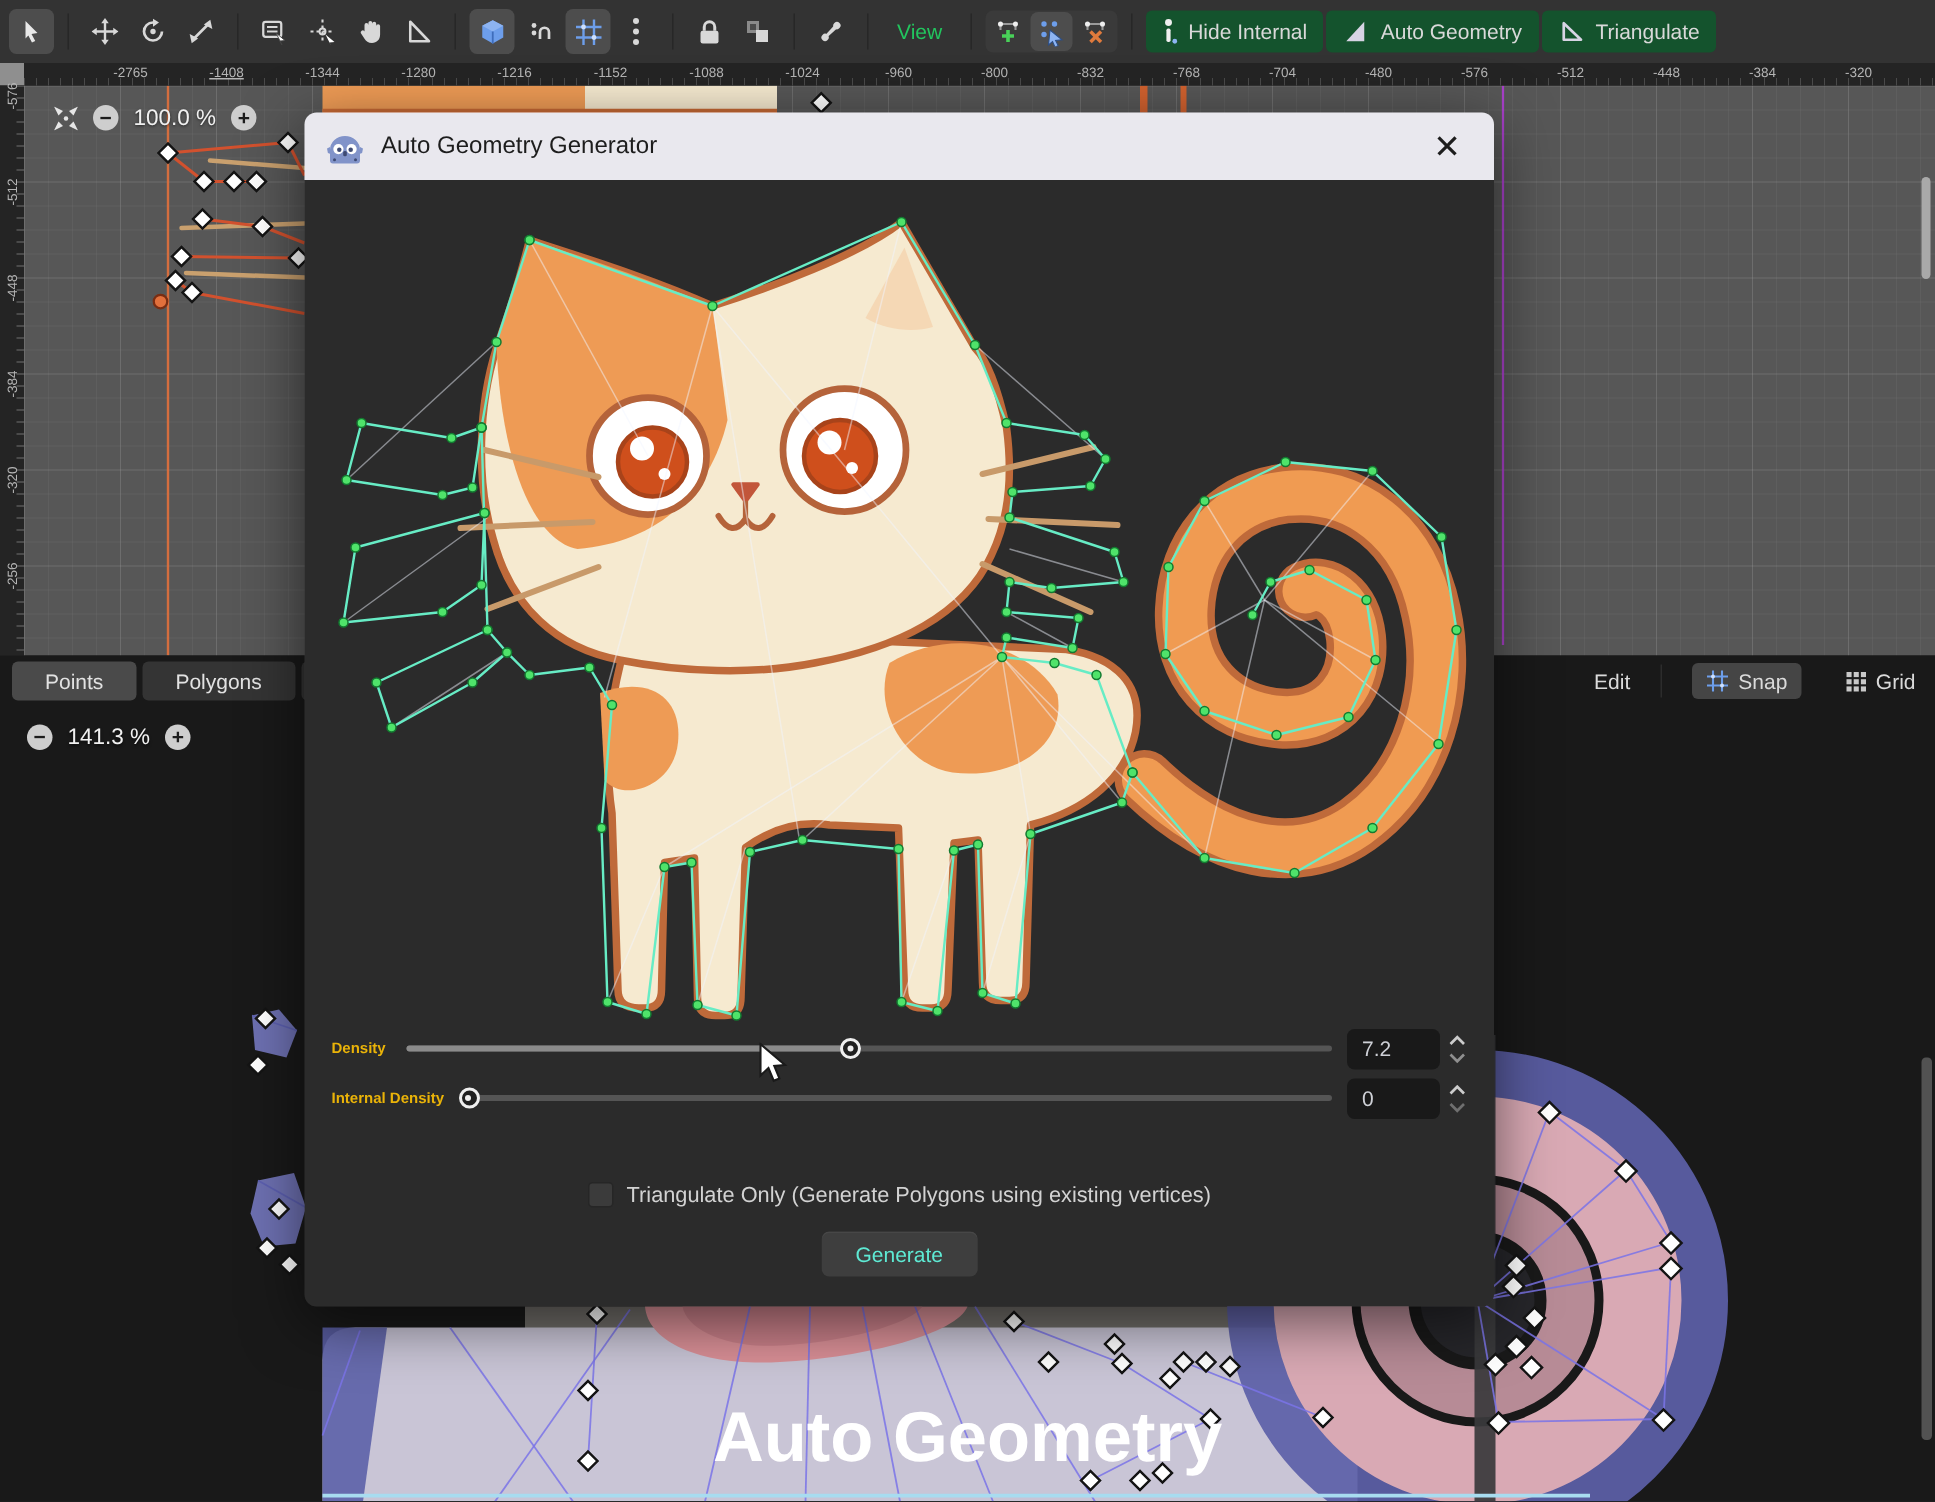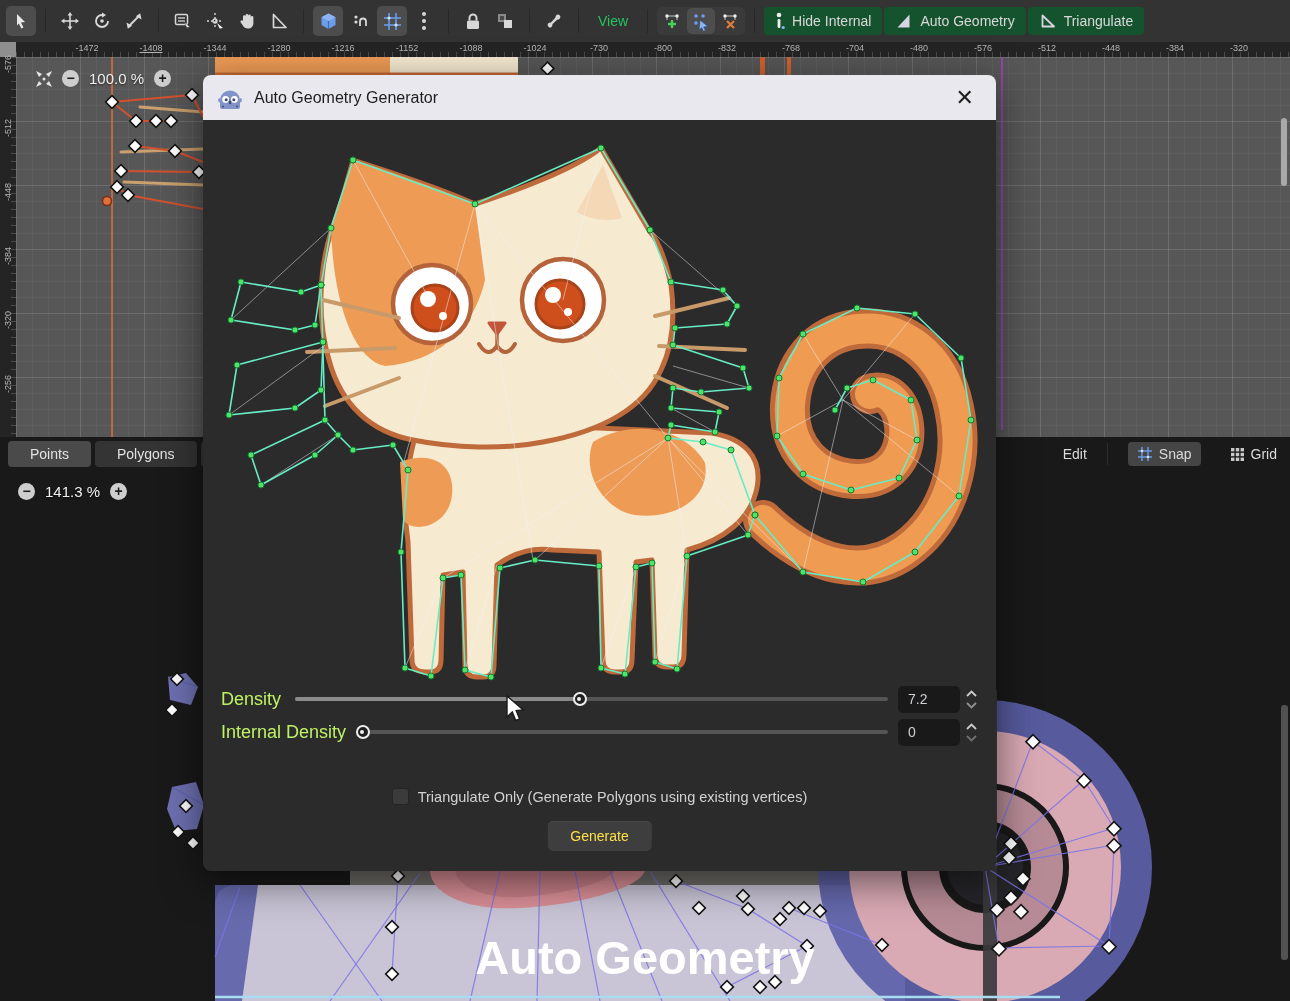--- a/index.html
+++ b/index.html
@@ -56,37 +56,37 @@
   
   #dialog{position:absolute;left:203px;top:75px;width:793px;height:796px;z-index:20;
           border-radius:8px;box-shadow:0 10px 40px rgba(0,0,0,.55);}
   #dlg-title{position:absolute;left:0;top:0;right:0;height:45px;background:#e9e8ee;border-radius:8px 8px 0 0;
              display:flex;align-items:center;padding:0 14px;gap:11px;box-sizing:border-box;}
   #dlg-title .ttl{color:#1d1d1d;font-size:16px;}
   #dlg-close{margin-left:auto;color:#1d1d1d;font-size:22px;line-height:22px;padding:2px 8px;}
   #dlg-body{position:absolute;left:0;top:45px;right:0;bottom:0;background:#2b2b2b;border-radius:0 0 8px 8px;}
   #preview{position:absolute;left:0;top:0;}
   .slider-row{position:absolute;left:18px;right:16px;height:26px;display:flex;align-items:center;}
-  .sl-label{color:#bef264;font-size:18px;margin-right:14px;white-space:nowrap;}
+  .sl-label{color:#eab308;font-size:10px;margin-right:14px;white-space:nowrap;font-weight:bold;}
   .sl-track{flex:1;position:relative;height:26px;}
   .sl-rail{position:absolute;left:0;right:0;top:11px;height:4px;background:#555555;border-radius:2px;}
   .sl-fill{position:absolute;left:0;top:11px;height:4px;background:#8b8b8b;border-radius:2px;}
   .sl-handle{position:absolute;top:6px;width:14px;height:14px;border-radius:50%;background:#202020;
              border:2.5px solid #efefef;box-sizing:border-box;}
   .sl-handle::after{content:"";position:absolute;left:2.5px;top:2.5px;width:4px;height:4px;border-radius:50%;background:#efefef;}
   .sl-handle.solid{background:#efefef;}
   .sl-handle.solid::after{display:none;}
   .sl-value{width:62px;height:27px;background:#191919;border-radius:5px;color:#ced0d6;font-size:14px;
             display:flex;align-items:center;padding-left:10px;box-sizing:border-box;margin-left:10px;}
   .sl-spin{width:18px;height:27px;display:flex;flex-direction:column;align-items:center;justify-content:center;gap:3px;margin-left:2px;}
   #chk-row{position:absolute;left:0;right:0;display:flex;align-items:center;justify-content:center;gap:9px;}
   #chk-box{width:15px;height:15px;background:#3b3b3b;border:1px solid #262626;border-radius:3px;}
   #chk-row .lbl{color:#d2d2d2;font-size:14.5px;}
   #gen-btn{position:absolute;left:50%;transform:translateX(-50%);background:#3e3e3e;border-radius:5px;
-           color:#fde047;font-size:14px;padding:7px 23px;box-shadow:inset 0 1px 0 rgba(255,255,255,.05);}
+           color:#5eead4;font-size:14px;padding:7px 23px;box-shadow:inset 0 1px 0 rgba(255,255,255,.05);}
   
   #cursor{position:absolute;z-index:50;}
   .dialite{fill:#ffffff;stroke:#141414;stroke-width:1.6;}
   .vtx{fill:#4fe36a;stroke:#127a30;stroke-width:1;}
   polyline.wf,path.wf{fill:none;stroke:#67ecc5;stroke-width:1.6;stroke-linejoin:round;}
   .il{stroke:rgba(240,245,255,.48);stroke-width:1;}
   .uvline{stroke:#7b74e8;stroke-width:1.2;opacity:.85;}
 </style>
 </head>
 <body>
@@ -272,29 +272,29 @@
     <div class="txtbtn">
       <svg class="icn" width="18" height="18">
           <path d="M3.5,3.5 L3.5,14.5 L15,14.5 Z" fill="none" stroke="#d7d4e4" stroke-width="1.8" stroke-linejoin="round"></path>
         </svg>
       <span>Triangulate</span>
     </div>
   </div>
 
   <div id="ruler-corner"></div>
   <div id="ruler-top">
-      <span class="rlabel" style="left: 71px;">-1472</span>
+      <span class="rlabel" style="left: 71px;">-2765</span>
       <span class="rlabel" style="left: 135px; text-decoration: underline;">-1408</span>
       <span class="rlabel" style="left: 199px;">-1344</span>
       <span class="rlabel" style="left: 263px;">-1280</span>
       <span class="rlabel" style="left: 327px;">-1216</span>
       <span class="rlabel" style="left: 391px;">-1152</span>
       <span class="rlabel" style="left: 455px;">-1088</span>
       <span class="rlabel" style="left: 519px;">-1024</span>
-      <span class="rlabel" style="left: 583px;">-730</span>
+      <span class="rlabel" style="left: 583px;">-960</span>
       <span class="rlabel" style="left: 647px;">-800</span>
       <span class="rlabel" style="left: 711px;">-832</span>
       <span class="rlabel" style="left: 775px;">-768</span>
       <span class="rlabel" style="left: 839px;">-704</span>
       <span class="rlabel" style="left: 903px;">-480</span>
       <span class="rlabel" style="left: 967px;">-576</span>
       <span class="rlabel" style="left: 1031px;">-512</span>
       <span class="rlabel" style="left: 1095px;">-448</span>
       <span class="rlabel" style="left: 1159px;">-384</span>
       <span class="rlabel" style="left: 1223px;">-320</span>

